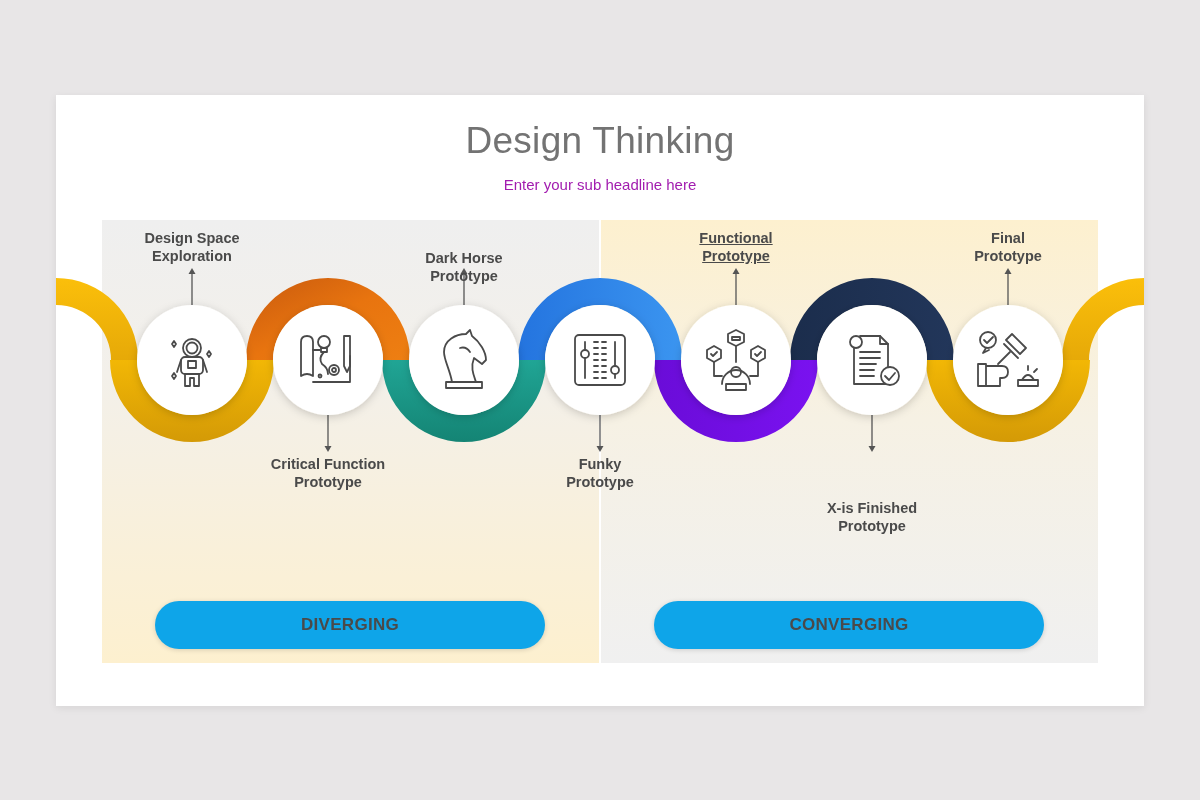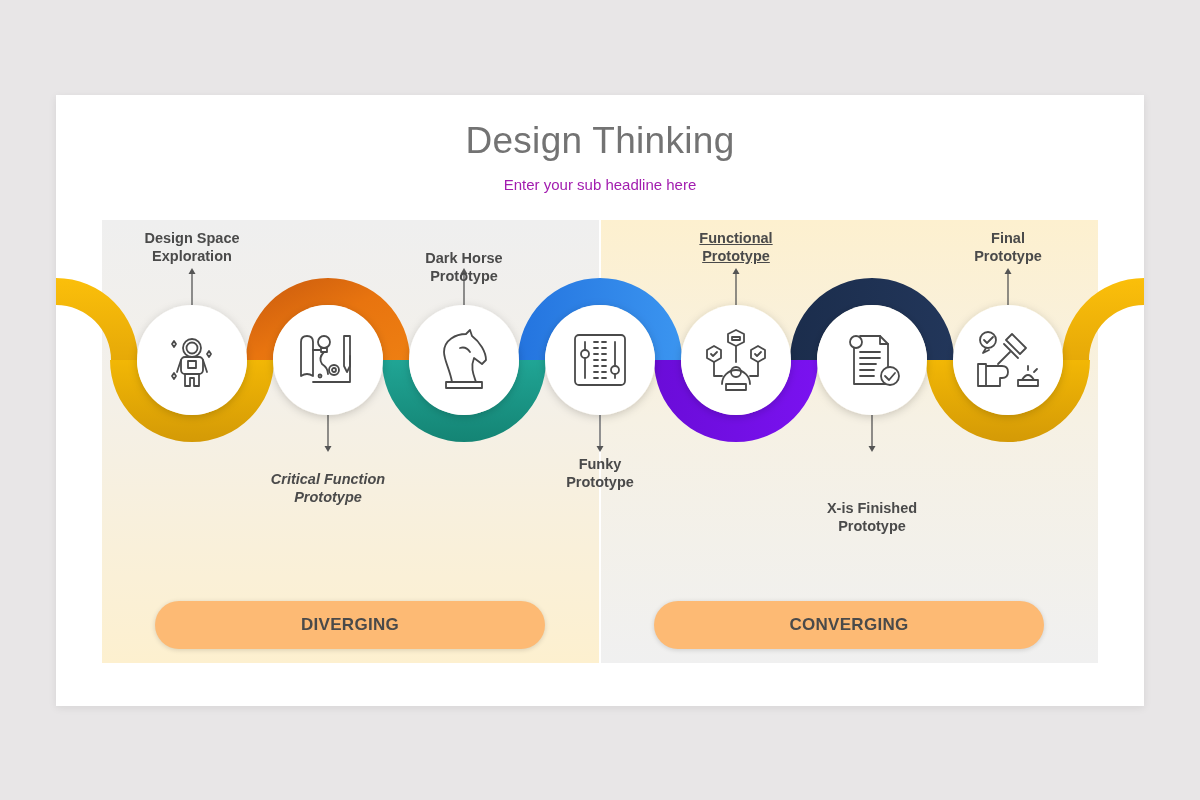--- a/index.html
+++ b/index.html
@@ -5,21 +5,21 @@
   html, body { margin:0; padding:0; }
   body { width:1200px; height:800px; background:#e8e6e7; position:relative; overflow:hidden; font-family:"Liberation Sans", sans-serif; }
   .card { position:absolute; left:56px; top:95px; width:1088px; height:611px; background:#ffffff; box-shadow:0 2px 8px rgba(0,0,0,0.08); }
   .title { position:absolute; left:0; top:120px; width:1200px; text-align:center; font-size:37px; color:#737373; font-family:"Liberation Sans", sans-serif; letter-spacing:0.3px; }
   .subtitle { position:absolute; left:0; top:176px; width:1200px; text-align:center; font-size:15px; color:#a21caf; }
   .panel { position:absolute; top:220px; height:443px; }
   .panel-left { left:102px; width:497px; background:linear-gradient(to bottom,#efefef 0%,#f3f0ea 35%,#fdf0cf 100%); }
   .panel-right { left:601px; width:497px; background:linear-gradient(to bottom,#fdf0cf 0%,#f6f1e4 45%,#f0f0f0 100%); }
   .diagram { position:absolute; left:0; top:0; width:1200px; height:800px; }
   .label { position:absolute; width:160px; text-align:center; font-weight:bold; font-size:14.5px; line-height:18px; color:#4a4a4a; }
-  .pill { position:absolute; top:601px; width:390px; height:48px; border-radius:24px; background:#fdba74; box-shadow:0 1px 5px rgba(0,0,0,0.15); display:flex; align-items:center; justify-content:center; font-weight:bold; font-size:17px; color:#4a4a4a; letter-spacing:0.3px; }
+  .pill { position:absolute; top:601px; width:390px; height:48px; border-radius:24px; background:#0ea5e9; box-shadow:0 1px 5px rgba(0,0,0,0.15); display:flex; align-items:center; justify-content:center; font-weight:bold; font-size:17px; color:#4a4a4a; letter-spacing:0.3px; }
 </style>
 </head>
 <body>
 
 <div class="card"></div>
 <div class="title">Design Thinking</div>
 <div class="subtitle">Enter your sub headline here</div>
 
 <div class="panel panel-left"></div>
 <div class="panel panel-right"></div>
@@ -173,21 +173,21 @@
       <path d="M-30 4 H-22 V26 H-30 Z M-22 6 H-6 q6 0 6 6 q0 6 -6 6 H-8 v8 H-22"></path>
       <path d="M10 20 h20 v6 h-20 z M14 20 q6 -10 12 0 M20 10 v-4 M26 12 l3 -3"></path>
     </g>
   </g>
 </svg>
 
 <div class="label" style="left:112px;top:229px;">
     <div>Design Space</div>
     <div>Exploration</div>
   </div>
-<div class="label" style="left:248px;top:470px;font-style:italic;">
+<div class="label" style="left:248px;top:455px;">
     <div>Critical Function</div>
     <div>Prototype</div>
   </div>
 <div class="label" style="left:384px;top:229px;margin-top:20px;">
     <div>Dark Horse</div>
     <div>Prototype</div>
   </div>
 <div class="label" style="left:520px;top:455px;">
     <div>Funky</div>
     <div>Prototype</div>

